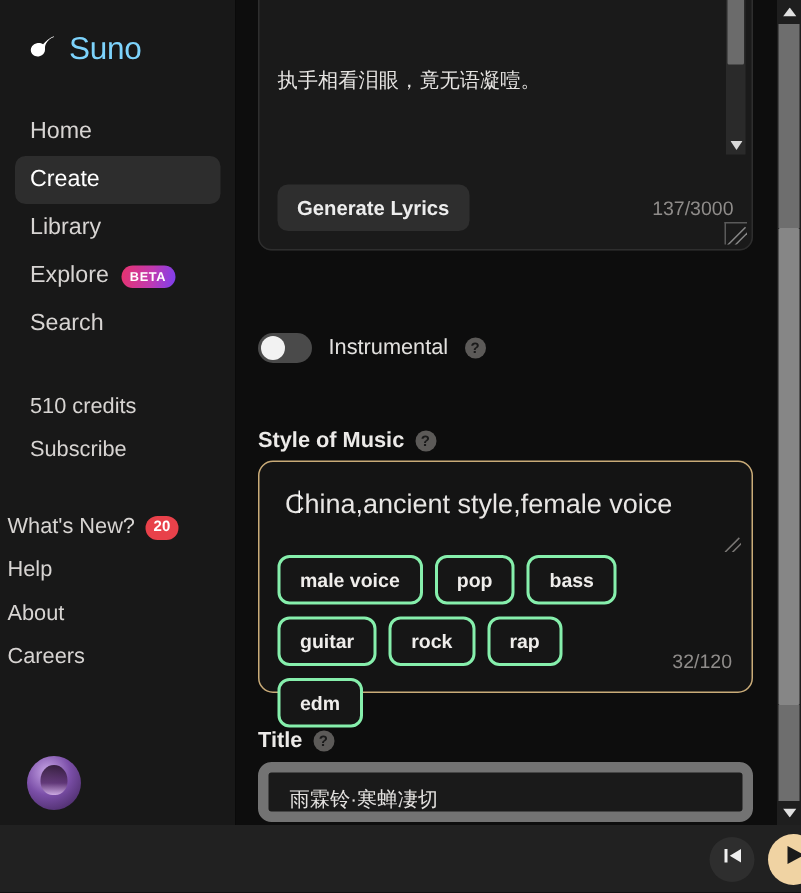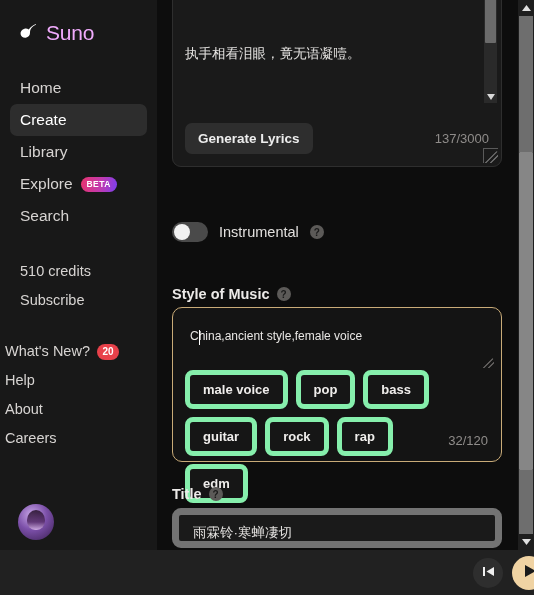--- a/index.html
+++ b/index.html
@@ -32,21 +32,21 @@
 
   .brand {
     display: flex;
     align-items: center;
     gap: 7px;
     padding: 4px 0 0 17px;
     height: 34px;
   }
   .brand-logo { width: 22px; height: 20px; flex: none; }
   .brand-name {
-    color: #f0abfc;
+    color: #7dd3fc;
     font-size: 21px;
     font-weight: 400;
     letter-spacing: -0.2px;
   }
 
   .nav { margin-top: 24px; padding: 0 10px; }
 
   .nav-item {
     display: flex;
     align-items: center;
@@ -313,21 +313,21 @@
     border-radius: 10px;
   }
 
   .style-input-area {
     position: relative;
     height: 62px;
     padding: 18px 14px 0 17px;
   }
   .style-value {
     color: #e8e6e4;
-    font-size: 12px;
+    font-size: 18px;
     position: relative;
     display: inline-block;
   }
   .caret {
     display: inline-block;
     width: 1px;
     height: 15px;
     background: #ffffff;
     position: absolute;
     left: 9px;
@@ -352,21 +352,21 @@
 
   .chips {
     display: flex;
     flex-wrap: wrap;
     gap: 8px;
     padding: 0 12px;
     width: 268px;
   }
   .chip {
     background: #161616;
-    border: 5px solid #86efac;
+    border: 2px solid #86efac;
     border-radius: 8px;
     color: #efedeb;
     font-size: 13px;
     font-weight: bold;
     padding: 7px 13px;
     cursor: pointer;
     white-space: nowrap;
     font-family: "Liberation Sans", sans-serif;
   }
   .style-count {

